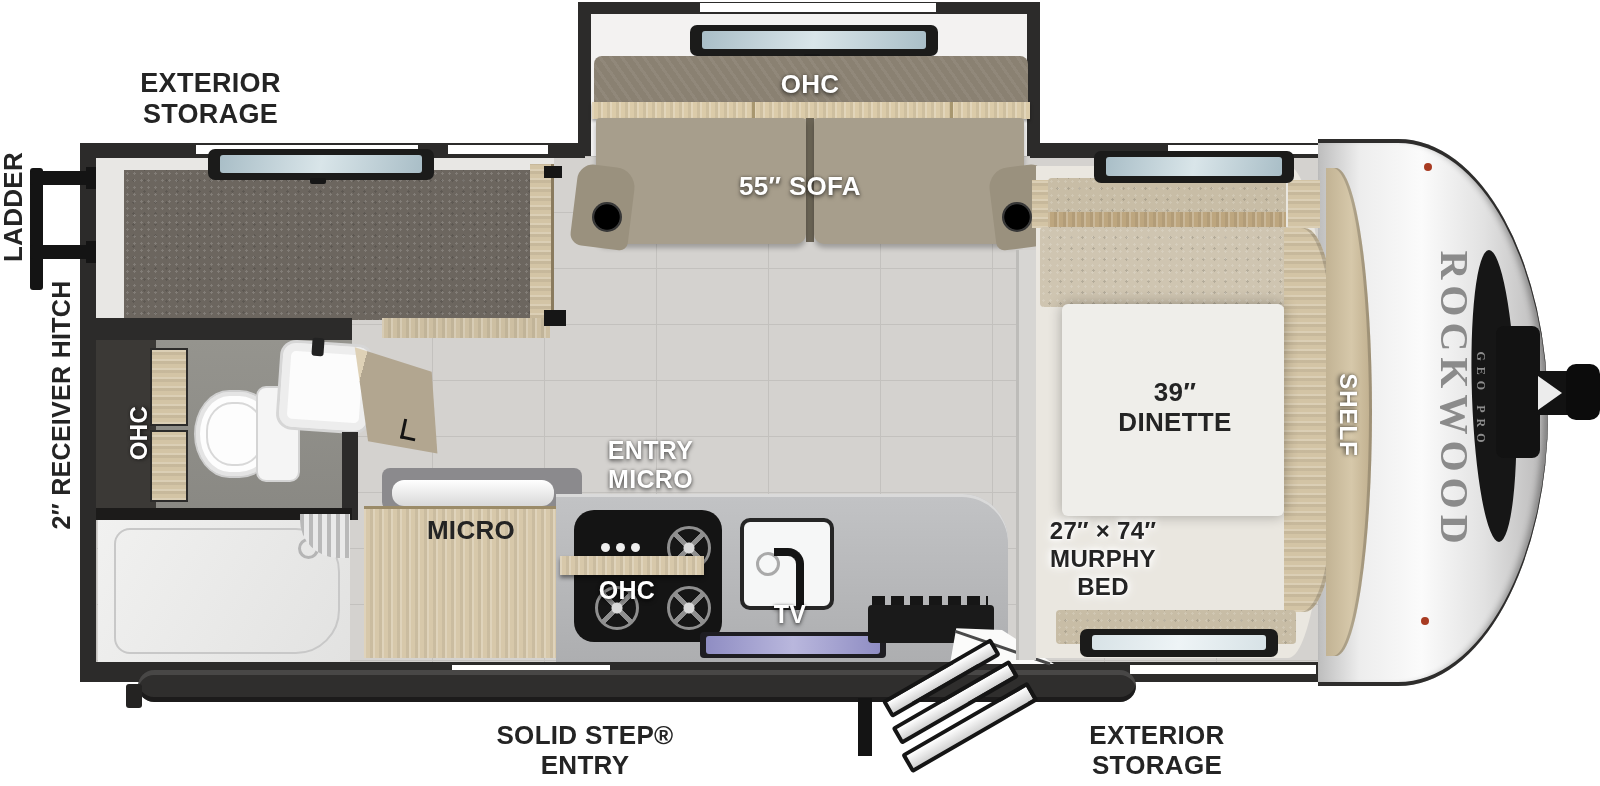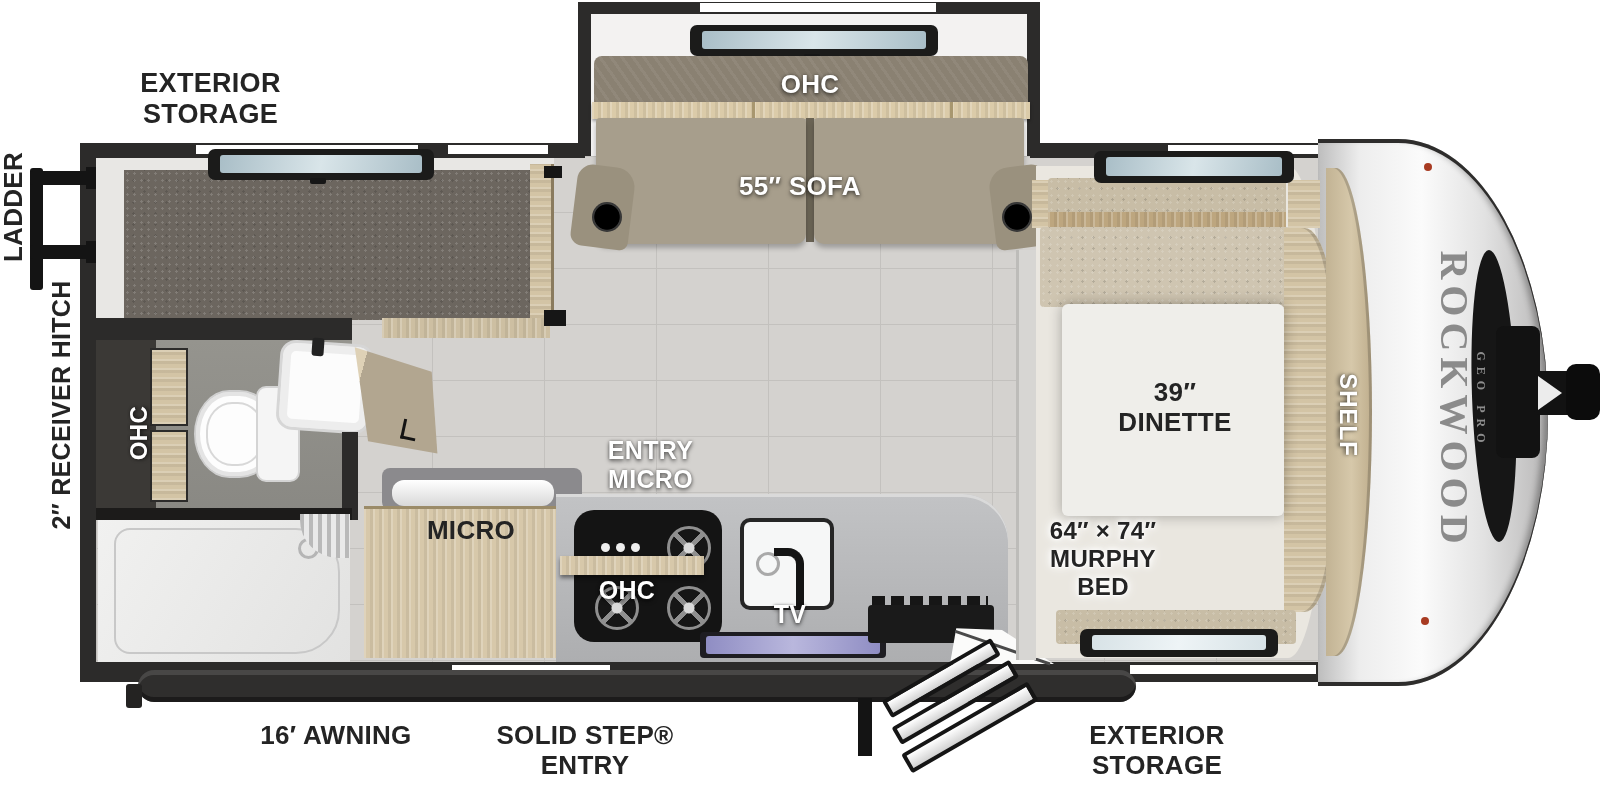--- a/index.html
+++ b/index.html
@@ -171,23 +171,22 @@
   <div class="lbl light" style="left:770px;top:69px;width:80px;font-size:26px;">OHC</div>
   <div class="lbl light" style="left:710px;top:171px;width:180px;font-size:26px;">55″ SOFA</div>
   <div class="lbl light vcc" style="left:92px;top:421px;width:90px;height:24px;font-size:24px;">OHC</div>
   <div class="lbl" style="left:396px;top:515px;width:150px;font-size:26px;">MICRO</div>
   <div class="lbl light" style="left:588px;top:436px;width:125px;font-size:25px;">ENTRY
 MICRO</div>
   <div class="lbl light" style="left:592px;top:576px;width:70px;font-size:25px;">OHC</div>
   <div class="lbl light" style="left:768px;top:600px;width:44px;font-size:25px;">TV</div>
   <div class="lbl" style="left:1095px;top:377px;width:160px;font-size:26px;">39″
 DINETTE</div>
-  <div class="lbl glow" style="left:1028px;top:517px;width:150px;font-size:24px;">64″ × 74″
+  <div class="lbl glow" style="left:1028px;top:517px;width:150px;font-size:24px;">27″ × 74″
 MURPHY
 BED</div>
   <div class="lbl light vcw" style="left:1289px;top:402px;width:120px;height:26px;font-size:24px;letter-spacing:1px;">SHELF</div>
-  <div class="lbl" style="left:246px;top:720px;width:180px;font-size:26px;">16′ AWNING</div>
   <div class="lbl" style="left:490px;top:720px;width:190px;font-size:26px;">SOLID STEP®
 ENTRY</div>
   <div class="lbl" style="left:1067px;top:720px;width:180px;font-size:26px;">EXTERIOR
 STORAGE</div>
 
 </div>
 
 </body></html>

